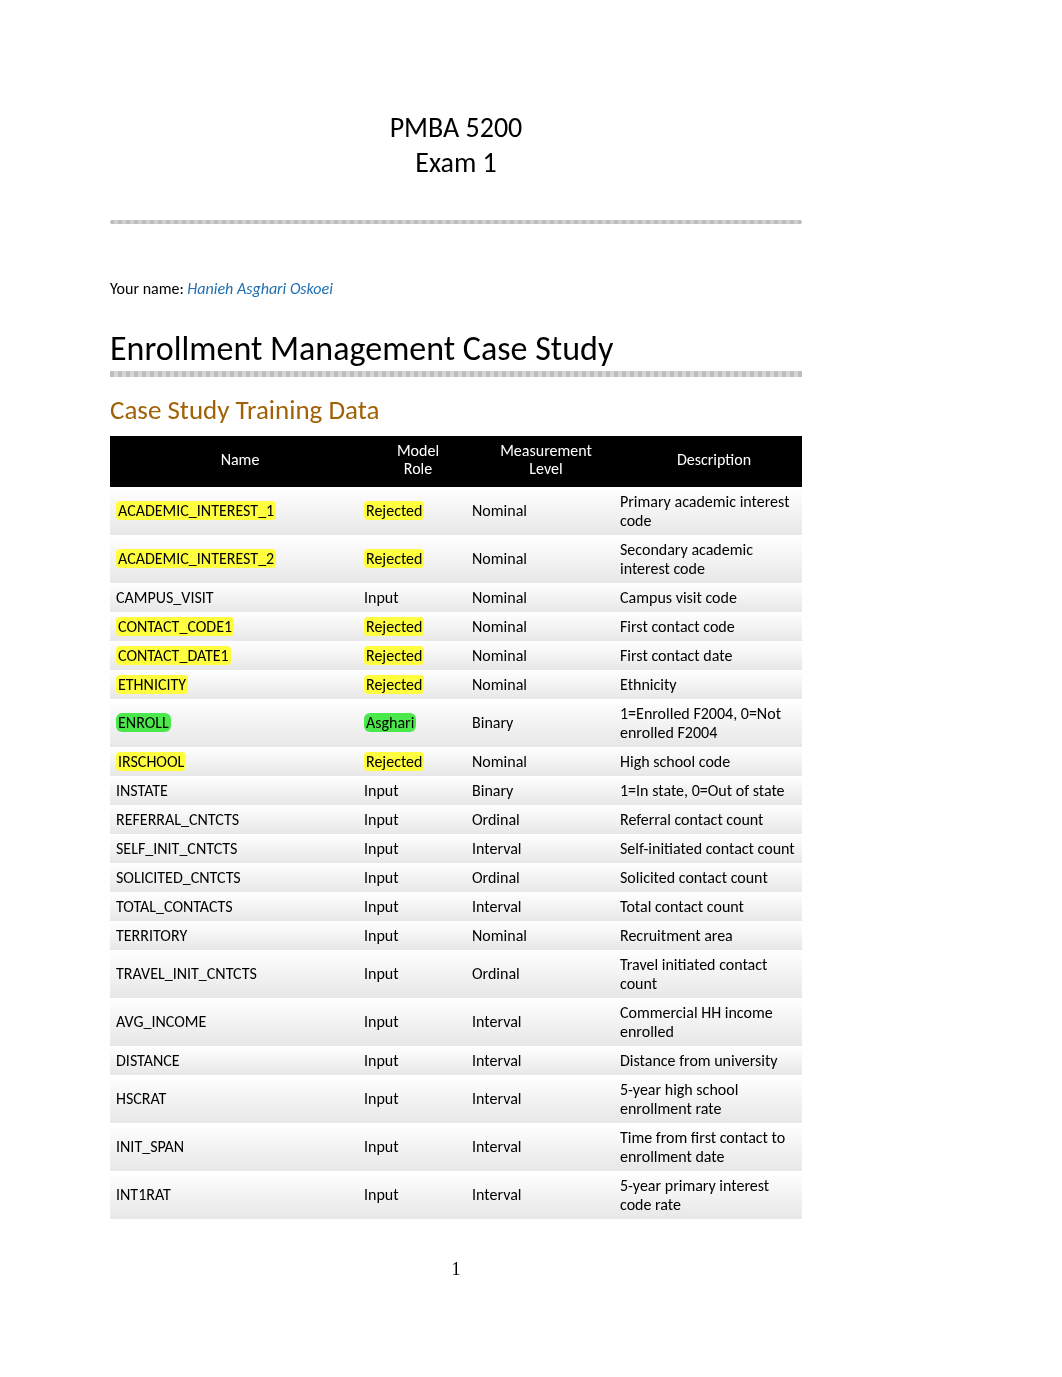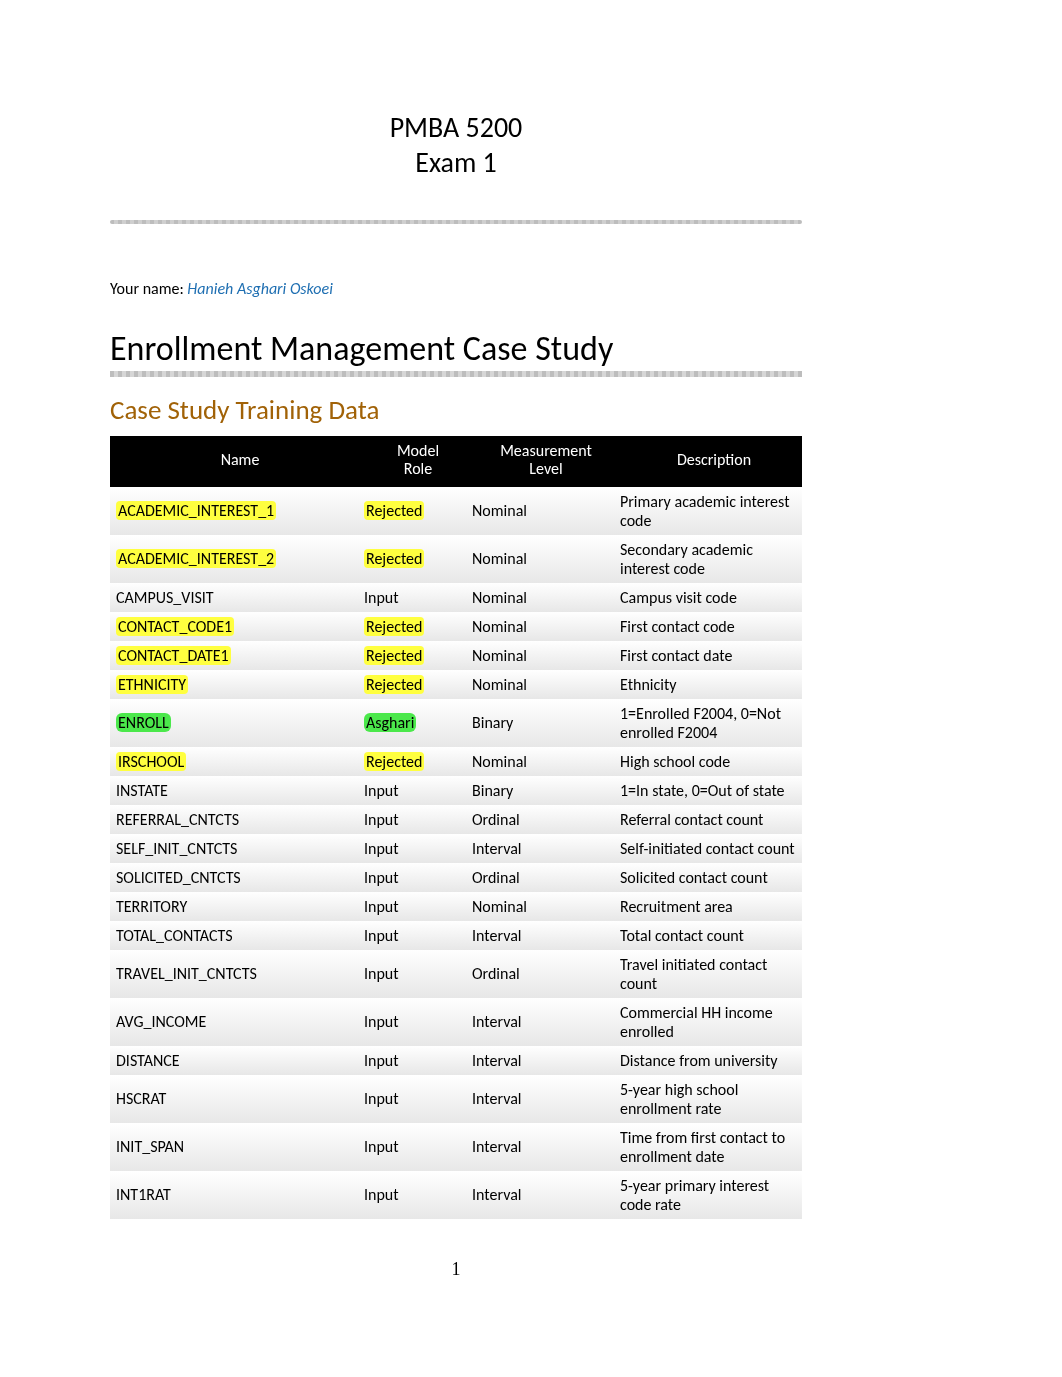--- a/index.html
+++ b/index.html
@@ -210,30 +210,30 @@
           <td class="col-lvl">Interval</td>
           <td>Self-initiated contact count</td>
         </tr>
         <tr>
           <td class="col-name"><span>SOLICITED_CNTCTS</span></td>
           <td class="col-role"><span>Input</span></td>
           <td class="col-lvl">Ordinal</td>
           <td>Solicited contact count</td>
         </tr>
         <tr>
+          <td class="col-name"><span>TOTAL_CONTACTS</span></td>
+          <td class="col-role"><span>Input</span></td>
+          <td class="col-lvl">Interval</td>
+          <td>Total contact count</td>
+        </tr>
+        <tr>
           <td class="col-name"><span>TERRITORY</span></td>
           <td class="col-role"><span>Input</span></td>
           <td class="col-lvl">Nominal</td>
           <td>Recruitment area</td>
-        </tr>
-        <tr>
-          <td class="col-name"><span>TOTAL_CONTACTS</span></td>
-          <td class="col-role"><span>Input</span></td>
-          <td class="col-lvl">Interval</td>
-          <td>Total contact count</td>
         </tr>
         <tr>
           <td class="col-name"><span>TRAVEL_INIT_CNTCTS</span></td>
           <td class="col-role"><span>Input</span></td>
           <td class="col-lvl">Ordinal</td>
           <td>Travel initiated contact count</td>
         </tr>
         <tr>
           <td class="col-name"><span>AVG_INCOME</span></td>
           <td class="col-role"><span>Input</span></td>

